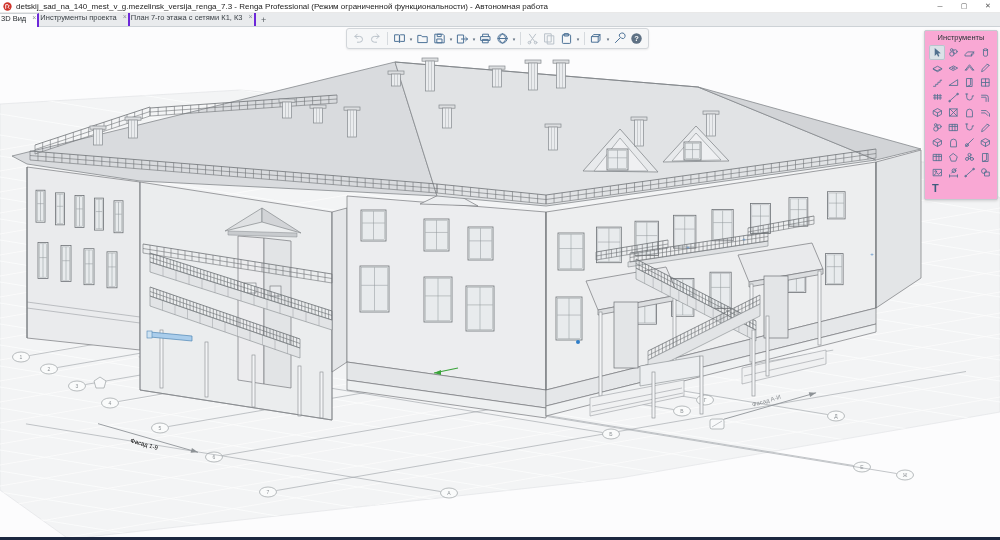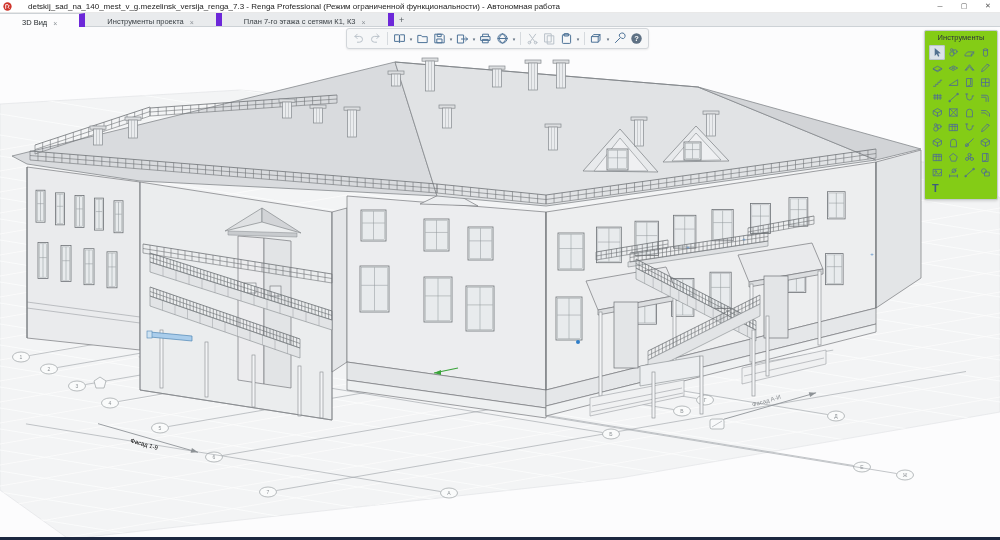--- a/index.html
+++ b/index.html
@@ -2,43 +2,43 @@
 <html><head>
 <meta charset="utf-8">
 <style>
   html,body{margin:0;padding:0;}
   body{width:1000px;height:540px;position:relative;overflow:hidden;background:#fff;
        font-family:"Liberation Sans",sans-serif;-webkit-font-smoothing:antialiased;}
   
   #titlebar{position:absolute;top:0;left:0;width:1000px;height:13px;background:#ffffff;
     display:flex;align-items:center;font-size:8px;color:#333;border-bottom:1px solid #e9e9e9;box-sizing:border-box;}
   #app-logo{width:9px;height:9px;margin:0 4px 0 3px;flex:0 0 auto;}
-  #win-title{flex:1 1 auto;white-space:nowrap;overflow:hidden;color:#222;margin-left:12px;}
+  #win-title{flex:1 1 auto;white-space:nowrap;overflow:hidden;color:#222;}
   .winbtn{width:24px;height:12px;display:flex;align-items:center;justify-content:center;
     font-size:7px;color:#555;cursor:default;}
   
   #tabbar{position:absolute;top:13px;left:0;width:1000px;height:14px;background:#e9ebed;
     border-bottom:1px solid #cdd2d6;box-sizing:border-box;display:flex;align-items:stretch;}
-  .tab{display:flex;align-items:flex-end;padding:0 22px;font-size:7.5px;color:#3c4247;
-    border-right:6px solid #6d28d9;background:#e9ebed;position:relative;}
+  .tab{display:flex;align-items:flex-start;padding:0 1px;font-size:7.5px;color:#3c4247;
+    border-right:2px solid #6d28d9;background:#e9ebed;position:relative;}
   .tab.active{background:#fcfcfd;border-top:1px solid #cdd2d6;margin-bottom:-1px;color:#1f2428;}
   .tclose{margin-left:6px;color:#8a9096;font-size:7px;}
   .plus-tab{width:16px;display:flex;align-items:center;justify-content:center;font-size:9px;color:#5a6065;}
   
   #canvas{position:absolute;top:27px;left:0;width:1000px;height:510px;background:#fcfcfd;}
   #scene{display:block;}
   
   #toolbar{position:absolute;top:28px;left:346px;height:19px;display:flex;align-items:center;
     background:#f6f7f8;border:1px solid #d2d6da;border-radius:3px;padding:0 3px;
     box-shadow:0 1px 2px rgba(0,0,0,.08);}
   .tb-btn{width:17px;height:17px;display:flex;align-items:center;justify-content:center;border-radius:2px;}
   .tb-dd{width:6px;font-size:5px;color:#5a6b7c;display:flex;align-items:center;justify-content:center;}
   .tb-sep{width:1px;height:13px;background:#d6dade;margin:0 3px;}
   
-  #tools-panel{position:absolute;top:30px;left:924px;width:74px;background:#84cc16;
+  #tools-panel{position:absolute;top:30px;left:924px;width:74px;background:#f9a8d4;
     border:1px solid #c6cbd0;border-radius:2px;box-shadow:0 1px 3px rgba(0,0,0,.15);box-sizing:border-box;}
   #tools-title{height:13px;line-height:13px;text-align:center;font-size:7.5px;color:#2e3439;}
   #tools-grid{display:grid;grid-template-columns:repeat(4,1fr);padding:1px 4px 4px 4px;}
   .tcell{height:15px;display:flex;align-items:center;justify-content:center;border-radius:2px;}
   .tcell.sel{background:#dbe2e8;box-shadow:inset 0 0 0 1px #b9c3cd;}
   .ttext{font-size:11px;color:#3d5c7c;justify-content:flex-start;padding-left:3px;font-weight:bold;}
   
   #bottombar{position:absolute;bottom:0;left:0;width:1000px;height:3px;background:#1d2840;}
 </style>
 </head>

